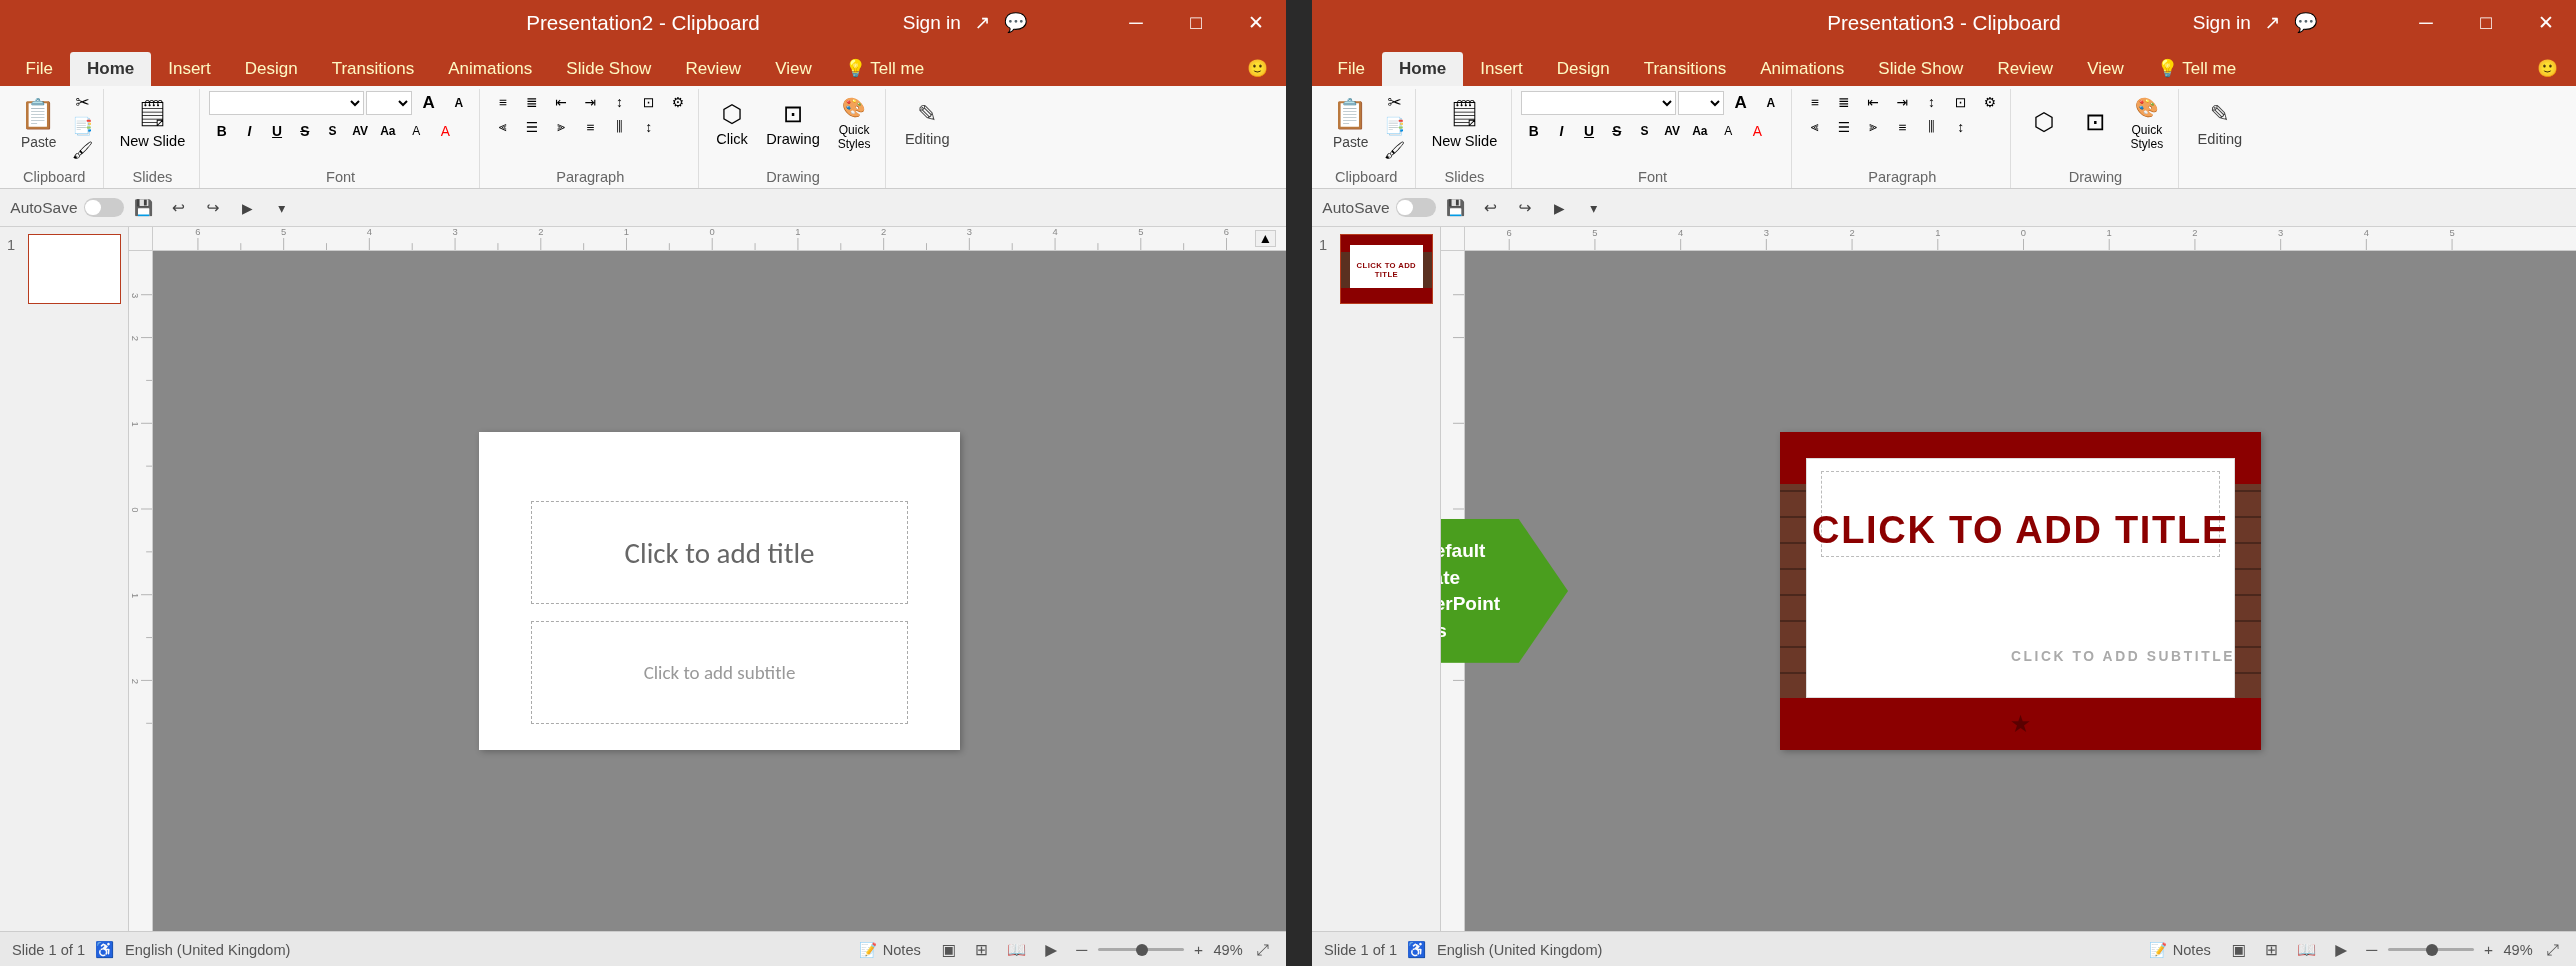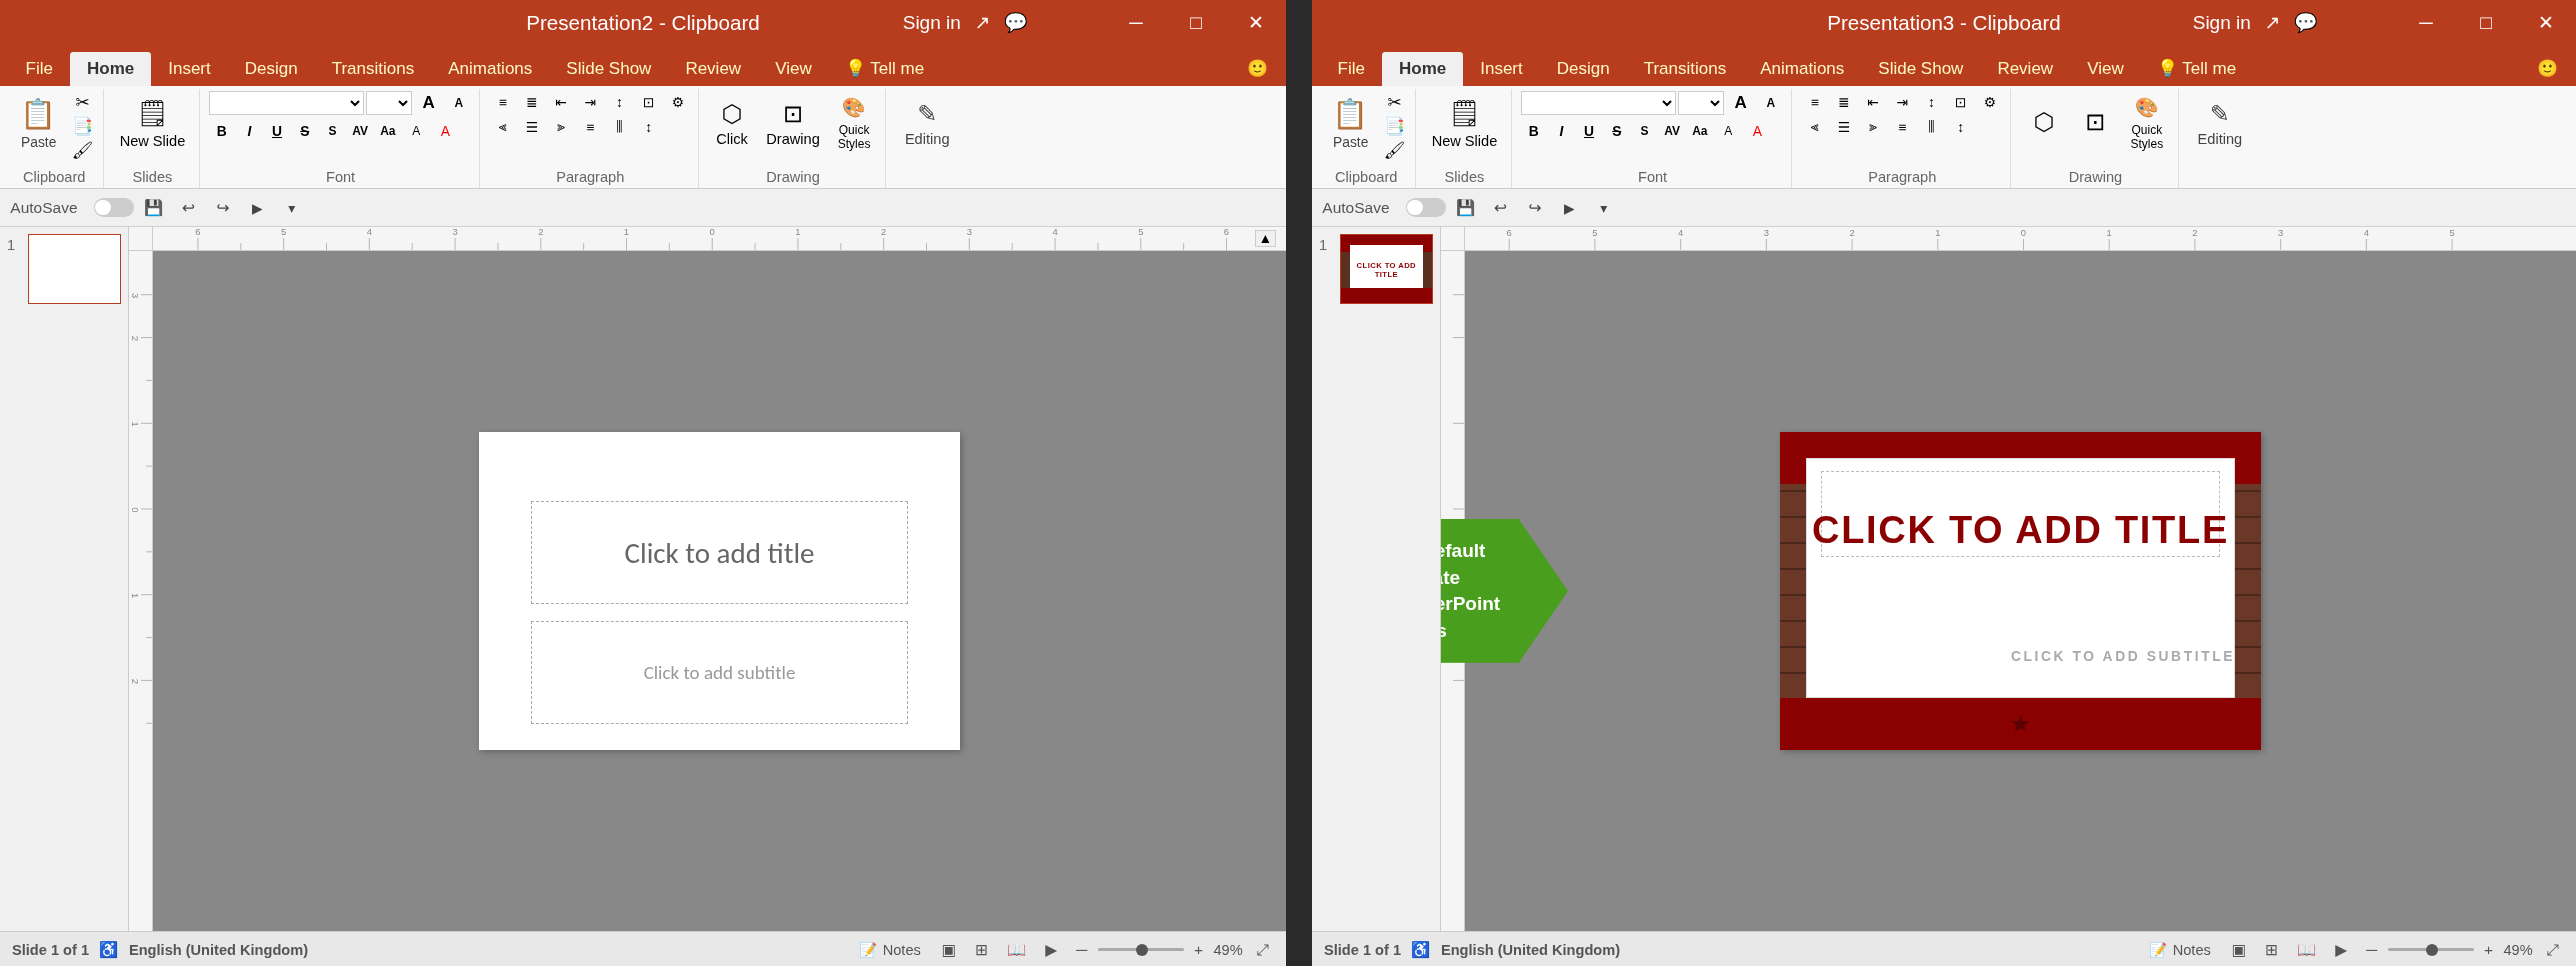--- a/index.html
+++ b/index.html
@@ -214,21 +214,21 @@
       justify-content: center;
       cursor: pointer;
       border-radius: 2.6px;
       font-size: 15.5px;
       color: #444;
     }
     .autosave-label { font-size: 15.5px; color: #555; }
     .autosave-toggle {
       display: flex;
       align-items: center;
-      gap: 16px;
+      gap: 6px;
       font-size: 13.8px;
     }
     .toggle-track {
       width: 40px;
       height: 19px;
       border-radius: 9.5px;
       background: #ccc;
       position: relative;
       cursor: pointer;
     }
@@ -431,21 +431,21 @@
       height: 36px;
       background: #e8e8e8;
       border-top: 0.9px solid #ccc;
       display: flex;
       align-items: center;
       justify-content: space-between;
       padding: 0 12px;
       font-size: 14.6px;
       color: #555;
     }
-    .status-left { display: flex; align-items: center; gap: 10.3px; font-weight: bold; }
+    .status-left { display: flex; align-items: center; gap: 10.3px; }
     .status-right { display: flex; align-items: center; gap: 8.6px; }
     .status-btn {
       cursor: pointer;
       padding: 1.7px 5.2px;
       border-radius: 2.6px;
       font-size: 15.5px;
     }
     .notes-btn {
       display: flex;
       align-items: center;

